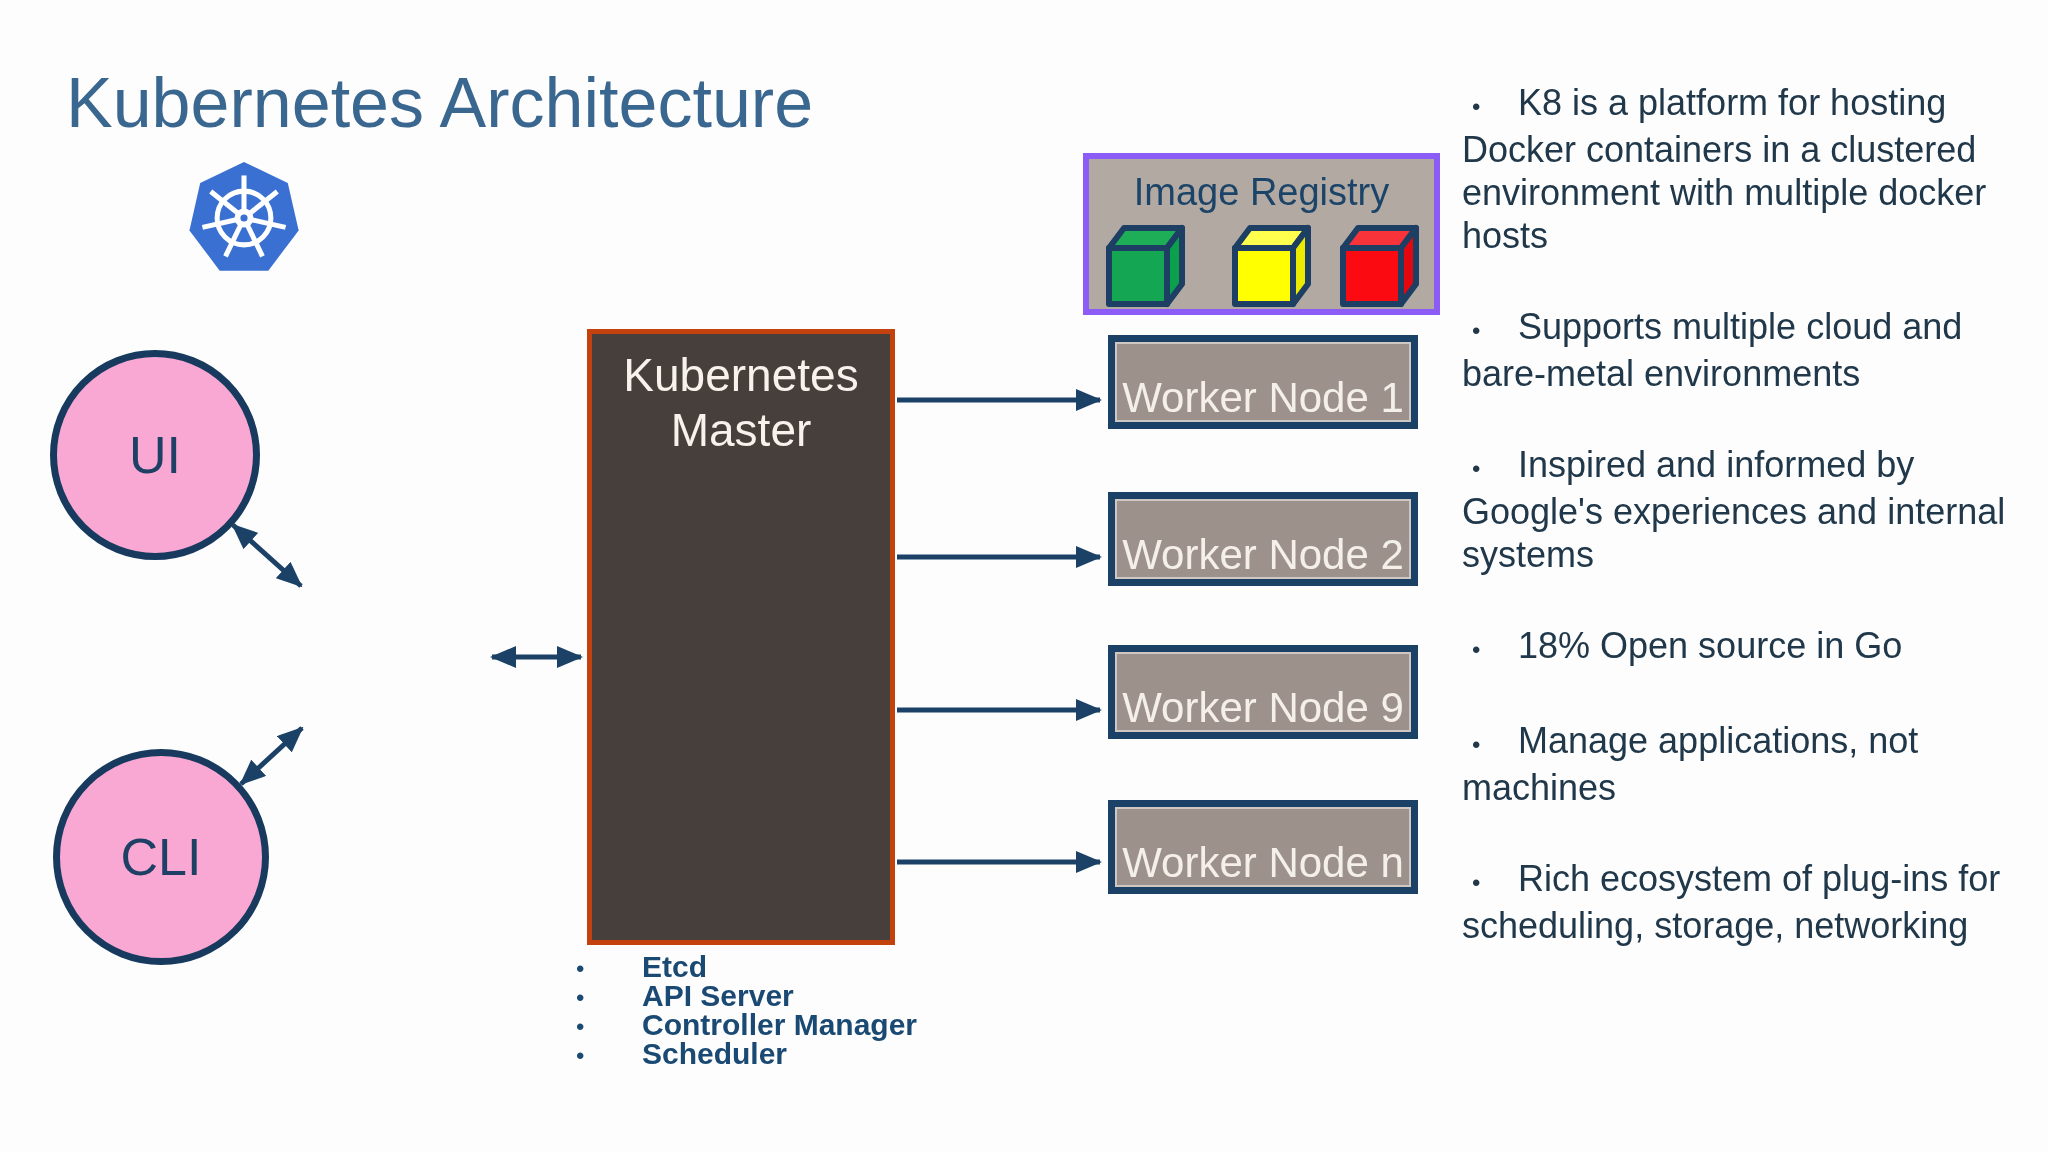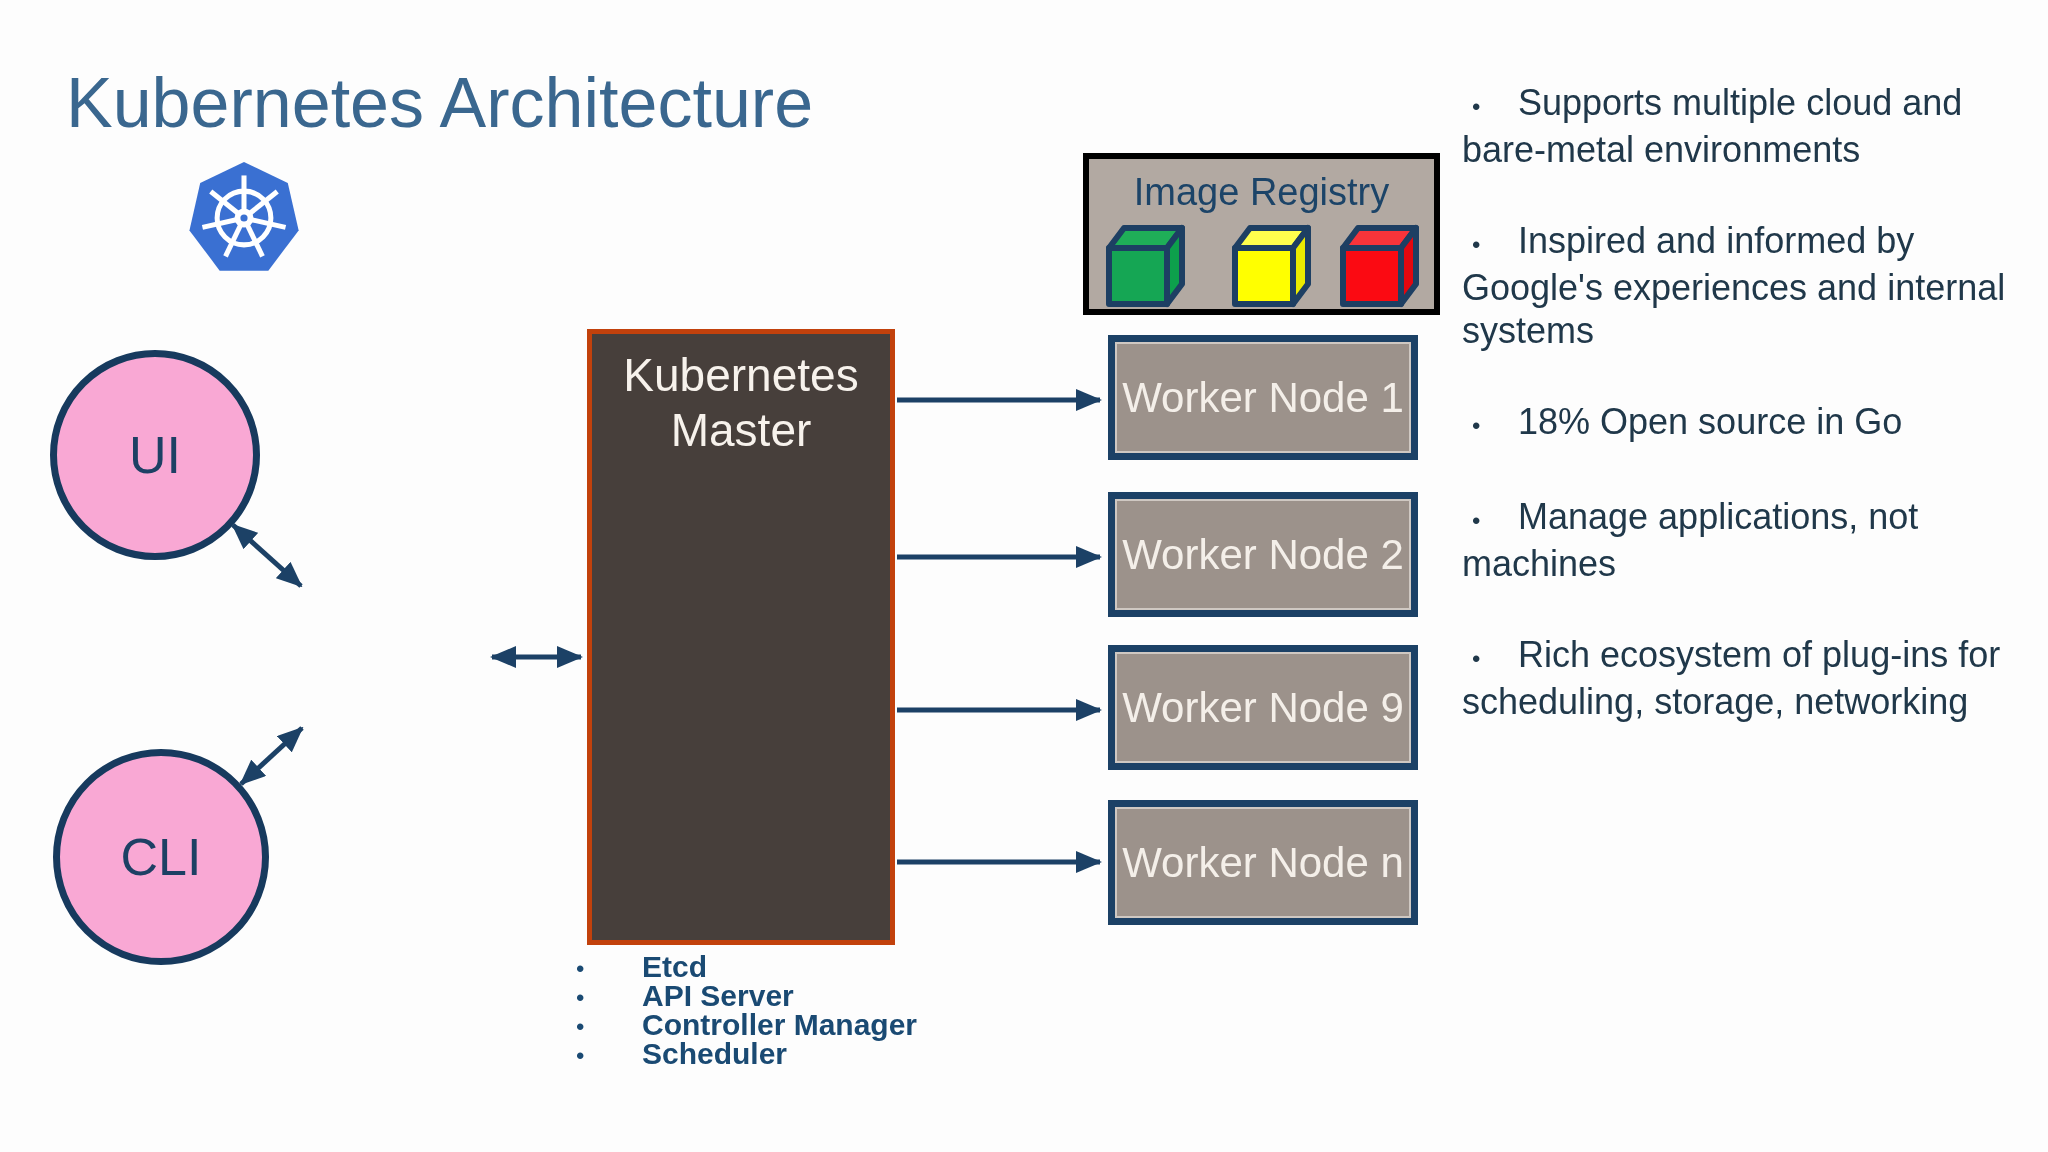--- a/index.html
+++ b/index.html
@@ -39,33 +39,33 @@
   .master-list .row{display:flex;align-items:baseline;height:29px;}
   .master-list .dot{
     width:66px;flex:0 0 66px;font-size:24px;color:#1a4a73;line-height:29px;
   }
   .master-list .lbl{
     font-size:30px;font-weight:bold;color:#1a4a73;line-height:29px;white-space:pre;
   }
   
   .registry{
     position:absolute;left:1083px;top:153px;width:357px;height:162px;
-    box-sizing:border-box;background:#b2a9a2;border:6px solid #000000;
+    box-sizing:border-box;background:#b2a9a2;border:6px solid #8b5cf6;
   }
   .registry .reg-label{
     position:absolute;left:0;right:0;top:12px;text-align:center;
     font-size:38px;color:#1c4468;
   }
   .registry svg{position:absolute;left:10px;top:63px;}
   
   .worker{
-    position:absolute;left:1108px;width:310px;height:125px;
+    position:absolute;left:1108px;width:310px;height:94px;
     box-sizing:border-box;background:#9c928b;border:7px solid #1c4166;
     box-shadow:inset 0 0 0 2px #cfc8c2;
-    display:flex;align-items:center;justify-content:center;
+    display:flex;align-items:flex-end;justify-content:center;
   }
   .worker span{font-size:42px;color:#f4efe9;}
   .worker.w1{top:335px;} .worker.w2{top:492px;} .worker.w3{top:645px;} .worker.w4{top:800px;}
   
   .notes{position:absolute;left:1462px;top:81px;width:580px;}
   .notes p{margin:0 0 48px 0;font-size:36px;line-height:43px;color:#20384a;}
   .notes .dot{
     display:inline-block;width:56px;padding-left:10px;box-sizing:border-box;
     font-size:24px;color:#20384a;
   }
@@ -157,20 +157,24 @@
     <span>Worker Node 2</span>
   </div>
   <div class="worker w3">
     <span>Worker Node 9</span>
   </div>
   <div class="worker w4">
     <span>Worker Node n</span>
   </div>
 
   <div class="notes">
+    <p><span class="dot">•</span><span class="txt">K8 is a platform for hosting
+Docker containers in a clustered
+environment with multiple docker
+hosts</span></p>
     <p><span class="dot">•</span><span class="txt">Supports multiple cloud and
 bare-metal environments</span></p>
     <p><span class="dot">•</span><span class="txt">Inspired and informed by
 Google's experiences and internal
 systems</span></p>
     <p><span class="dot">•</span><span class="txt">18% Open source in Go</span></p>
     <p><span class="dot">•</span><span class="txt">Manage applications, not
 machines</span></p>
     <p><span class="dot">•</span><span class="txt">Rich ecosystem of plug-ins for
 scheduling, storage, networking</span></p>

